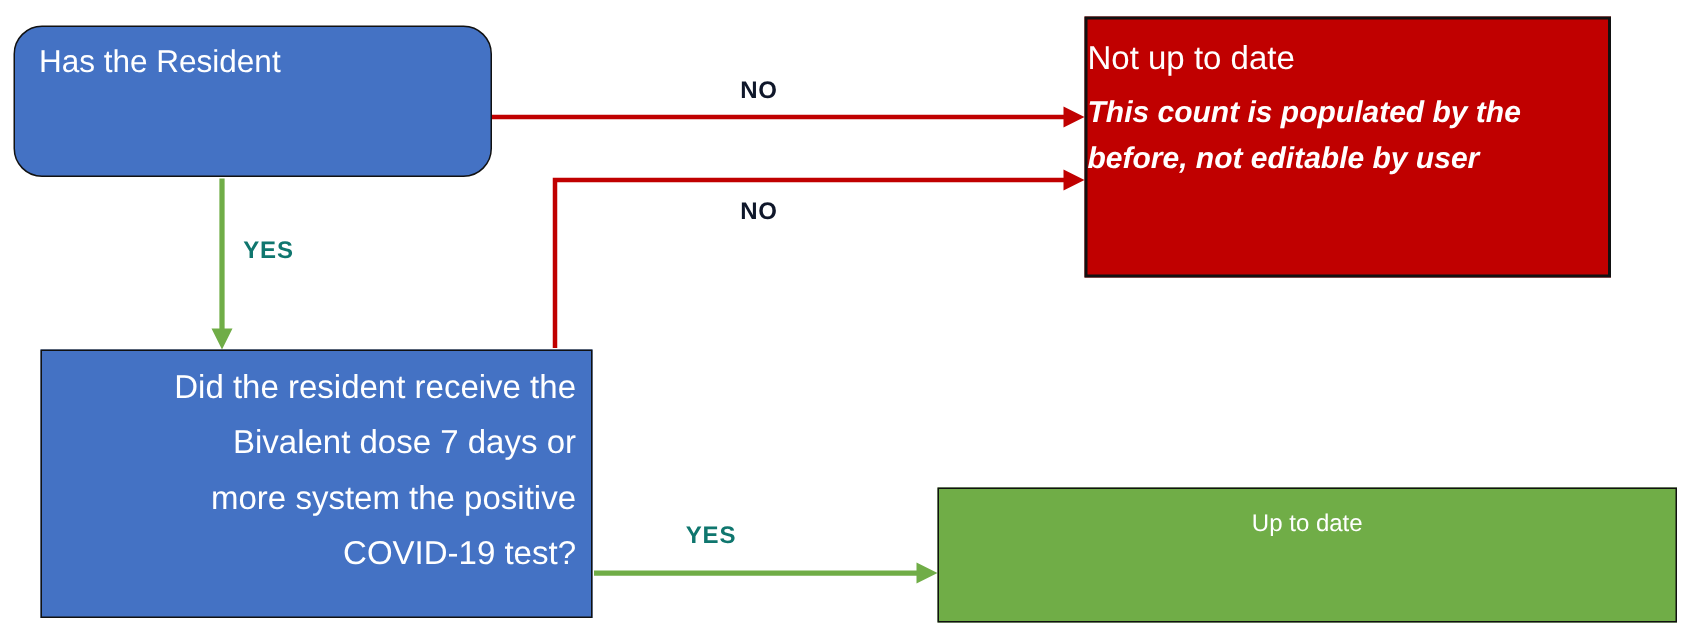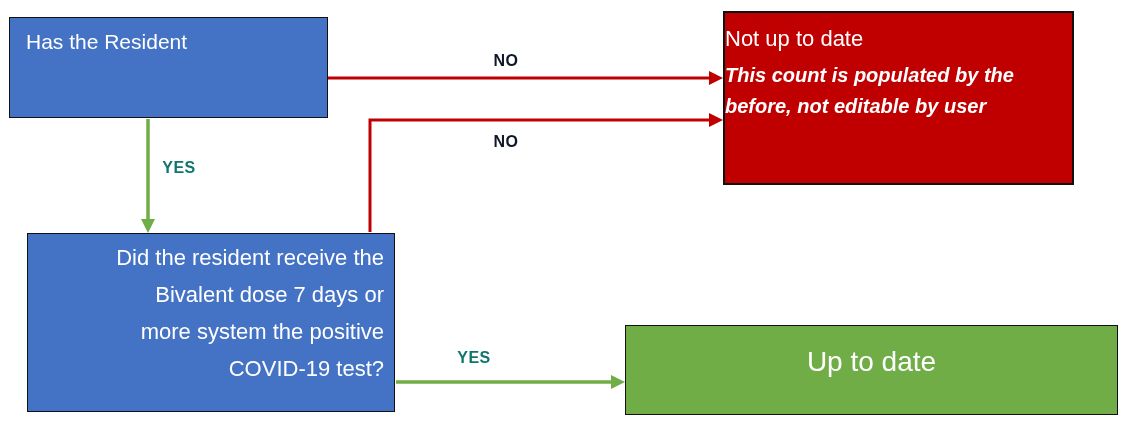--- a/index.html
+++ b/index.html
@@ -22,21 +22,21 @@
   }
   .question-box {
     background: #4472C4;
     border: 1.5px solid #111111;
     text-align: left;
   }
   .question-box .line { display: block; white-space: nowrap; }
   #question1 {
     left: 9px; top: 17px; width: 319px; height: 101px;
     padding: 7px 10px 0 16px;
-    font-size: 21px; line-height: 34px;
+    font-size: 21px; line-height: 34px; border-radius: 19px;
   }
   #question2 {
     left: 27px; top: 233px; width: 368px; height: 179px;
     padding: 5px 10px 0 18px;
     font-size: 22px; line-height: 37px; text-align: right;
   }
   #outcome-negative {
     left: 723px; top: 11px; width: 351px; height: 174px;
     background: #C00000;
     border: 2px solid #111111;
@@ -51,22 +51,22 @@
     font-style: italic;
     font-weight: 600;
     font-size: 20px; line-height: 31px;
   }
   #outcome-negative .note .line { display: block; }
   #outcome-positive {
     left: 625px; top: 325px; width: 493px; height: 90px;
     background: #70AD47;
     border: 1.5px solid #111111;
     text-align: center;
-    padding-top: 21px;
-    font-size: 28px; line-height: 30px;
+    padding-top: 9px;
+    font-size: 16px; line-height: 30px;
   }
   .edge-label {
     position: absolute;
     transform: translate(-50%, -50%);
     font-size: 16px;
     font-weight: bold;
     letter-spacing: 0.5px;
   }
   .edge-label.no  { color: #0f172a; }
   .edge-label.yes { color: #0f766e; }

